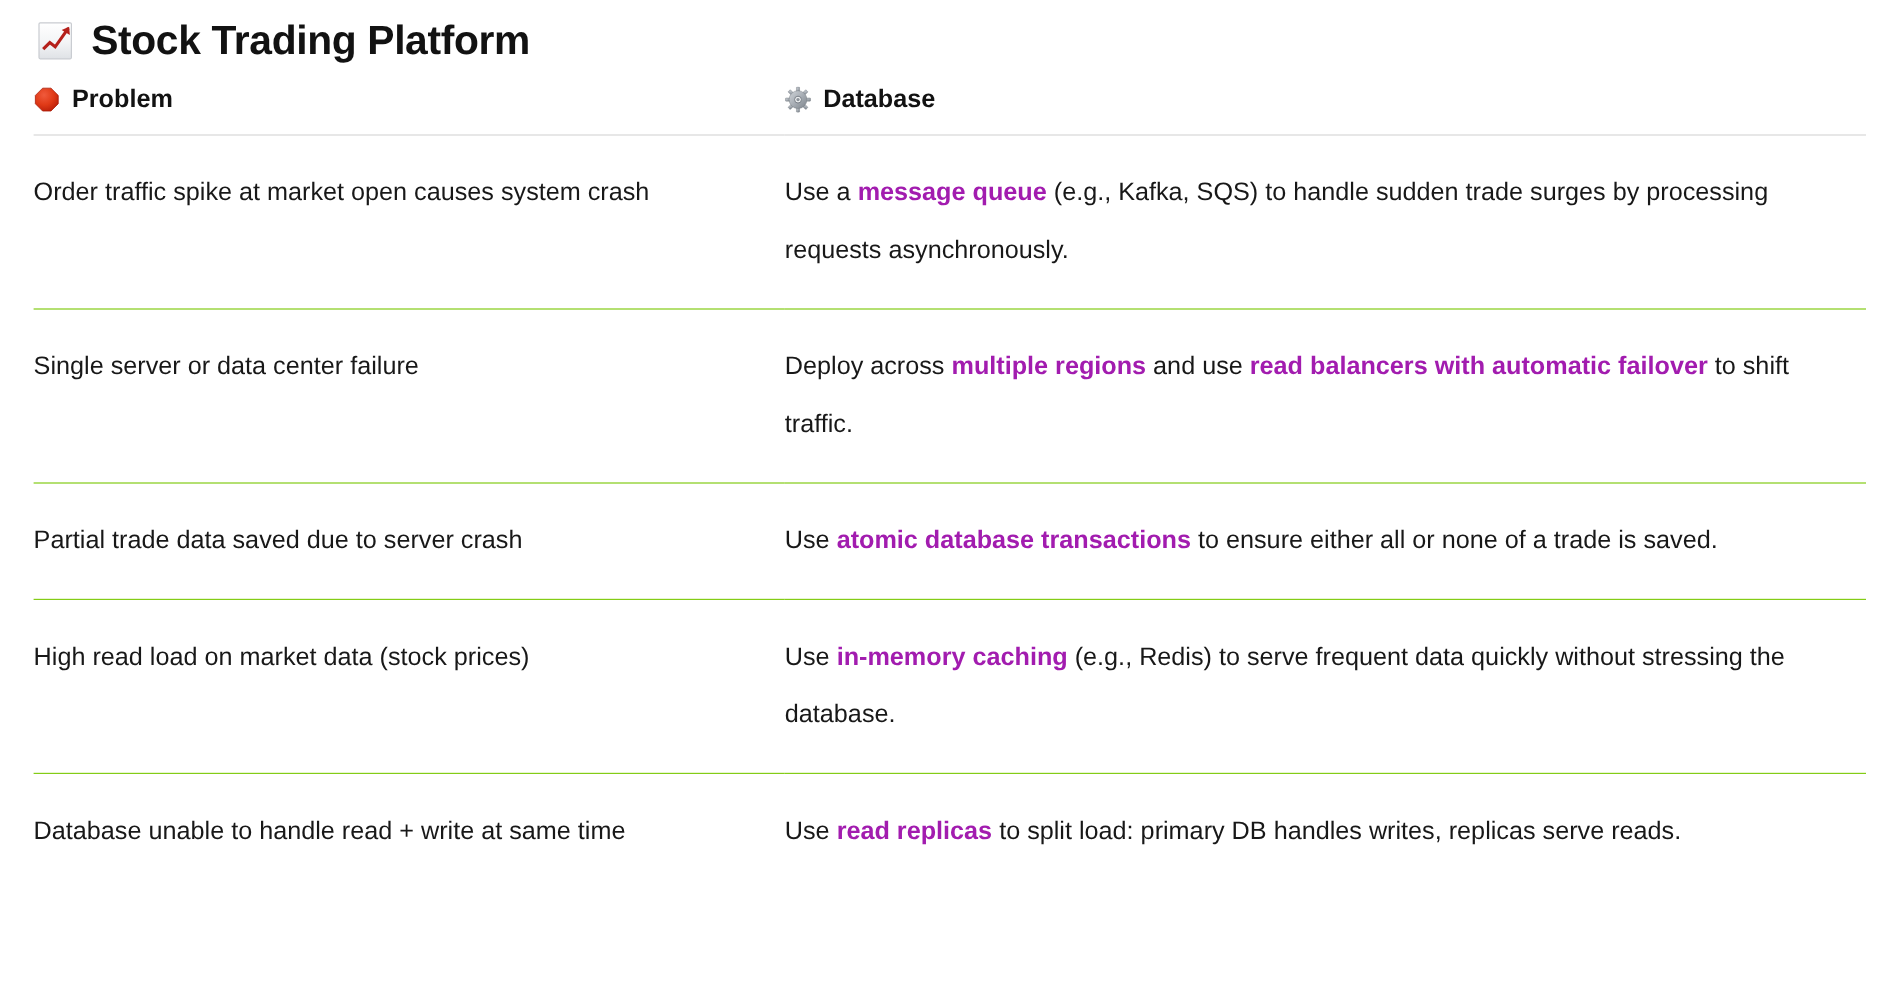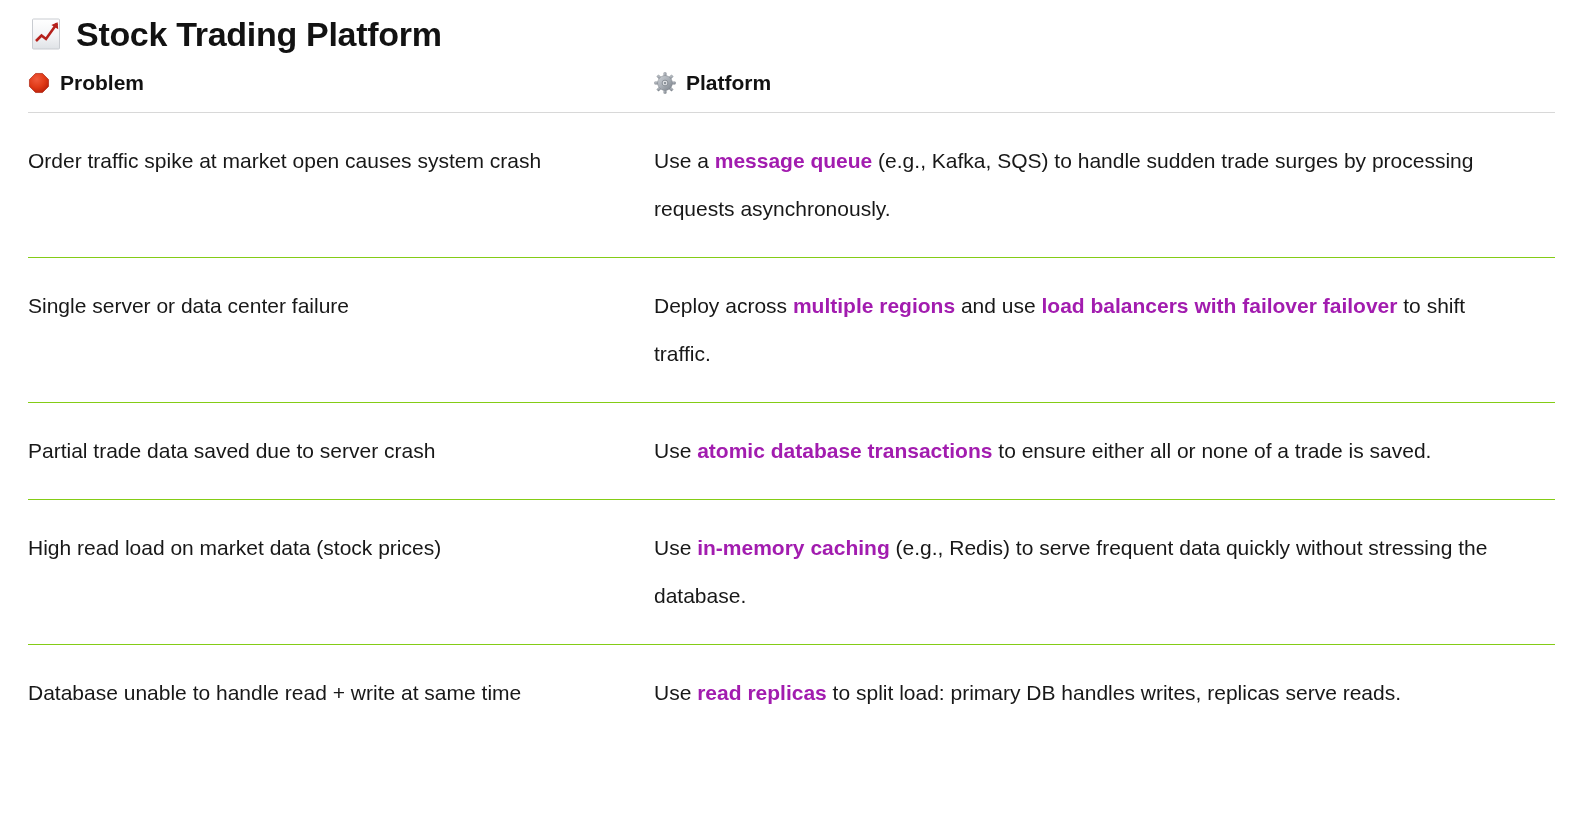--- a/index.html
+++ b/index.html
@@ -161,33 +161,33 @@
                   <rect x="10.6" y="0.6" width="2.8" height="5" rx="0.5" transform="rotate(45 12 12)"></rect>
                   <rect x="10.6" y="18.4" width="2.8" height="5" rx="0.5" transform="rotate(45 12 12)"></rect>
                   <rect x="0.6" y="10.6" width="5" height="2.8" rx="0.5" transform="rotate(45 12 12)"></rect>
                   <rect x="18.4" y="10.6" width="5" height="2.8" rx="0.5" transform="rotate(45 12 12)"></rect>
                   <circle cx="12" cy="12" r="8.1"></circle>
                 </g>
                 <circle cx="12" cy="12" r="3.1" fill="#eceef0" stroke="#6e757d" stroke-width="0.8"></circle>
                 <circle cx="12" cy="12" r="1.5" fill="#8d949b"></circle>
               </svg>
             </span>
-            <span class="col-head-label">Platform</span>
+            <span class="col-head-label">Database</span>
           </div>
         </th>
       </tr>
     </thead>
     <tbody>
       <tr>
         <td class="cell-problem">Order traffic spike at market open causes system crash</td>
         <td class="cell-solution"><span>Use a </span><b>message queue</b><span> (e.g., Kafka, SQS) to handle sudden trade surges by processing requests asynchronously.</span></td>
       </tr>
       <tr>
         <td class="cell-problem">Single server or data center failure</td>
-        <td class="cell-solution"><span>Deploy across </span><b>multiple regions</b><span> and use </span><b>load balancers with failover failover</b><span> to shift traffic.</span></td>
+        <td class="cell-solution"><span>Deploy across </span><b>multiple regions</b><span> and use </span><b>read balancers with automatic failover</b><span> to shift traffic.</span></td>
       </tr>
       <tr>
         <td class="cell-problem">Partial trade data saved due to server crash</td>
         <td class="cell-solution"><span>Use </span><b>atomic database transactions</b><span> to ensure either all or none of a trade is saved.</span></td>
       </tr>
       <tr>
         <td class="cell-problem">High read load on market data (stock prices)</td>
         <td class="cell-solution"><span>Use </span><b>in-memory caching</b><span> (e.g., Redis) to serve frequent data quickly without stressing the database.</span></td>
       </tr>
       <tr>

